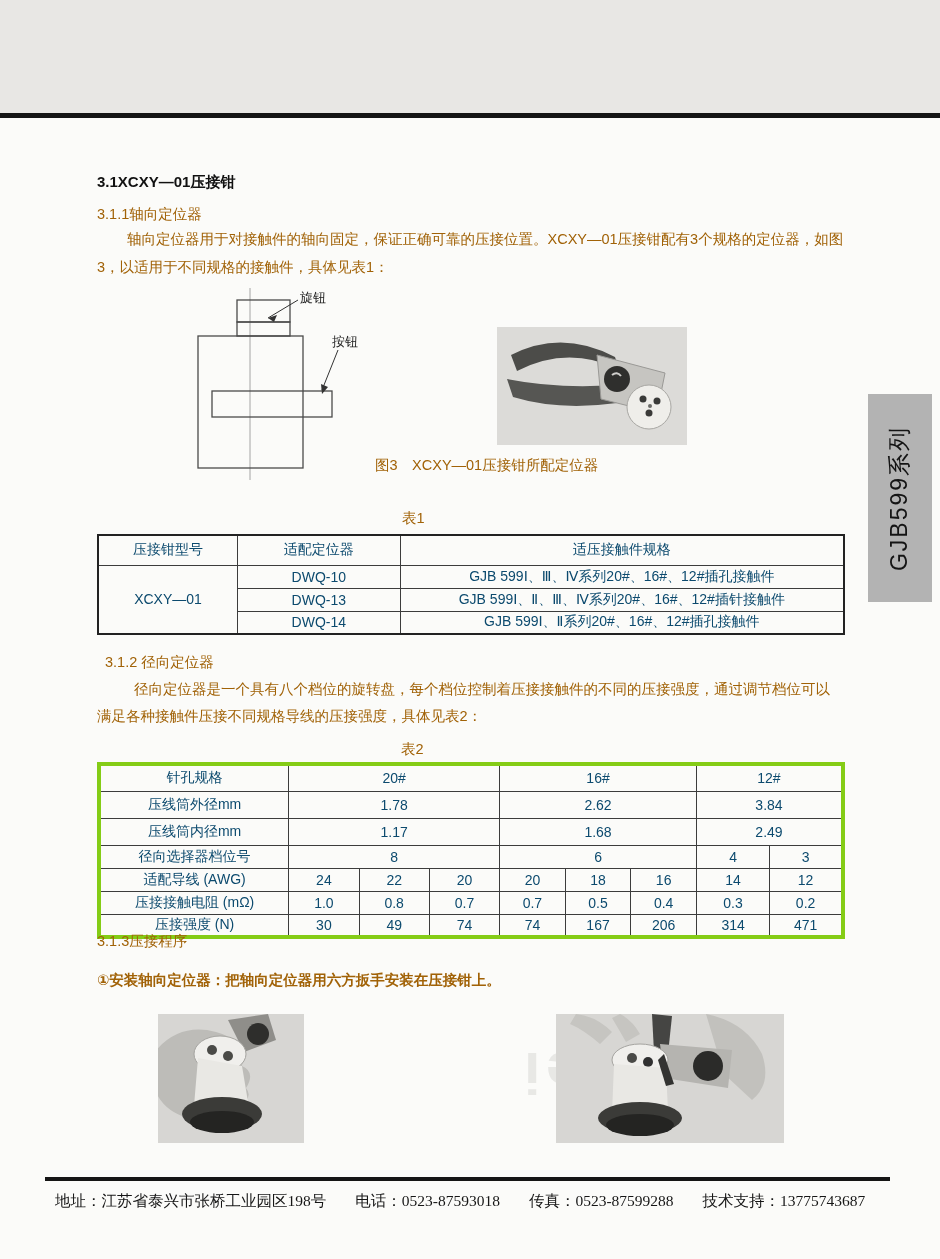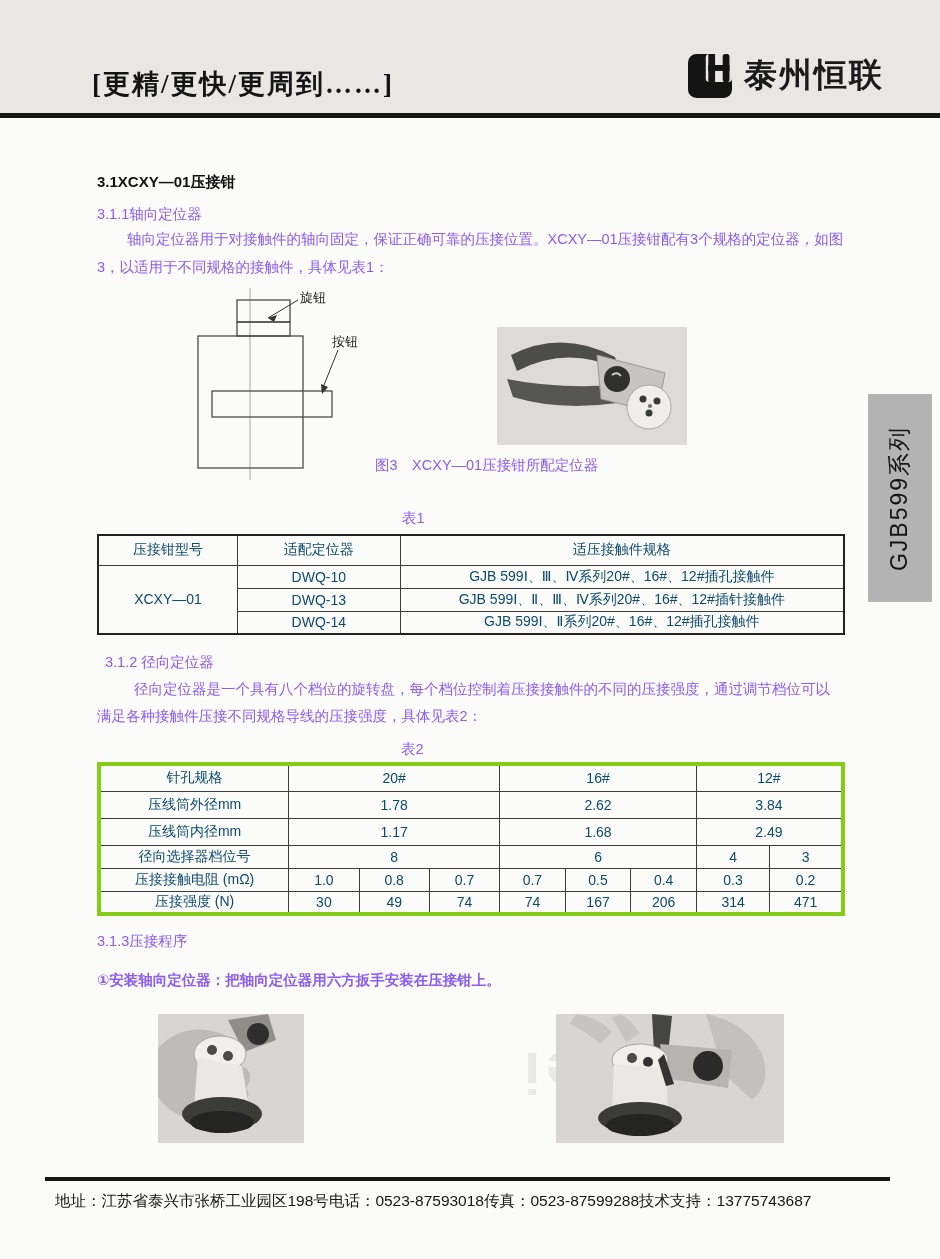--- a/index.html
+++ b/index.html
@@ -16,21 +16,21 @@
   .brand .company { font-size:33px; font-weight:900; letter-spacing:2px; color:#1a1a1a; }
 
   
   .side-tab { position:absolute; left:868px; top:394px; width:64px; height:208px; background:#b3b3b3;
               display:flex; align-items:center; justify-content:center; }
   .side-tab span { transform:rotate(-90deg); white-space:nowrap; font-size:23px; letter-spacing:2px; color:#141414; }
 
   
   .abs { position:absolute; }
   .h-section { font-size:15px; font-weight:bold; color:#111; }
-  .h-sub, .body-line, .caption, .table-label, .step-line { font-size:14.5px; color:#8b5cf6; }
+  .h-sub, .body-line, .caption, .table-label, .step-line { font-size:14.5px; color:#a16207; }
 
   
   .drawing { position:absolute; left:150px; top:288px; }
   .drawing text { font-size:13px; fill:#222; }
 
   
   .photo { position:absolute; background:#d8d7d4; overflow:hidden; }
   .photo-pliers { left:497px; top:327px; width:190px; height:118px; background:#dcdbd8; }
   .photo-left  { left:158px; top:1014px; width:146px; height:129px; }
   .photo-right { left:556px; top:1014px; width:228px; height:129px; }
@@ -45,40 +45,29 @@
        overflow:hidden; white-space:nowrap; }
   .t1 { top:534px; border:2px solid #222; }
   .t1 tr.hdr td { height:30px; }
   .t1 tr td { height:23px; }
   .t2 { top:762px; border:4px solid #84cc16; }
   .t2 tr.tall td { height:27px; }
   .t2 tr.short td { height:23px; }
 
   
   .rule-bottom { position:absolute; left:45px; top:1177px; width:845px; height:4px; background:#151515; }
-  .footer { position:absolute; left:55px; top:1191px; width:860px; display:flex; 
-            font-family:Liberation Sans, sans-serif; font-size:15.5px; color:#161616; white-space:nowrap; }
+  .footer { position:absolute; left:55px; top:1191px; width:860px; display:flex; gap:29px;
+            font-family:Liberation Serif, serif; font-size:15.5px; color:#161616; white-space:nowrap; }
 </style>
 </head>
 <body>
 
 <div class="page">
 
   <div class="header-band"></div>
-  <div class="slogan">[更精/更快/更周到……]</div>
-  <div class="brand">
-    <svg width="44" height="44" viewBox="0 0 52 52">
-      <rect x="0" y="0" width="52" height="52" rx="10" fill="#141414"></rect>
-      <rect x="21" y="0" width="31" height="33" rx="4" fill="#e8e7e4"></rect>
-      <rect x="24" y="0" width="8" height="33" fill="#141414"></rect>
-      <rect x="41" y="0" width="8" height="33" rx="3" fill="#141414"></rect>
-      <rect x="24" y="13" width="25" height="7" fill="#141414"></rect>
-    </svg>
-    <div class="company">泰州恒联</div>
-  </div>
   <div class="rule-top"></div>
 
   <div class="side-tab">
     <span>GJB599系列</span>
   </div>
 
   <div class="abs h-section" style="left:97px; top:173px;">3.1XCXY—01压接钳</div>
   <div class="abs h-sub" style="left:97px; top:205px;">3.1.1轴向定位器</div>
   <div class="abs body-line" style="left:127px; top:230px;">轴向定位器用于对接触件的轴向固定，保证正确可靠的压接位置。XCXY—01压接钳配有3个规格的定位器，如图</div>
   <div class="abs body-line" style="left:97px; top:258px;">3，以适用于不同规格的接触件，具体见表1：</div>
@@ -183,20 +172,31 @@
       <td colspan="2">2.49</td>
     </tr>
     <tr class="short">
       <td>径向选择器档位号</td>
       <td colspan="3">8</td>
       <td colspan="3">6</td>
       <td>4</td>
       <td>3</td>
     </tr>
     <tr class="short">
+      <td>适配导线 (AWG)</td>
+      <td>24</td>
+          <td>22</td>
+      <td>20</td>
+          <td>20</td>
+      <td>18</td>
+          <td>16</td>
+      <td>14</td>
+          <td>12</td>
+    </tr>
+    <tr class="short">
       <td>压接接触电阻 (mΩ)</td>
       <td>1.0</td>
           <td>0.8</td>
       <td>0.7</td>
           <td>0.7</td>
       <td>0.5</td>
           <td>0.4</td>
       <td>0.3</td>
           <td>0.2</td>
     </tr>

